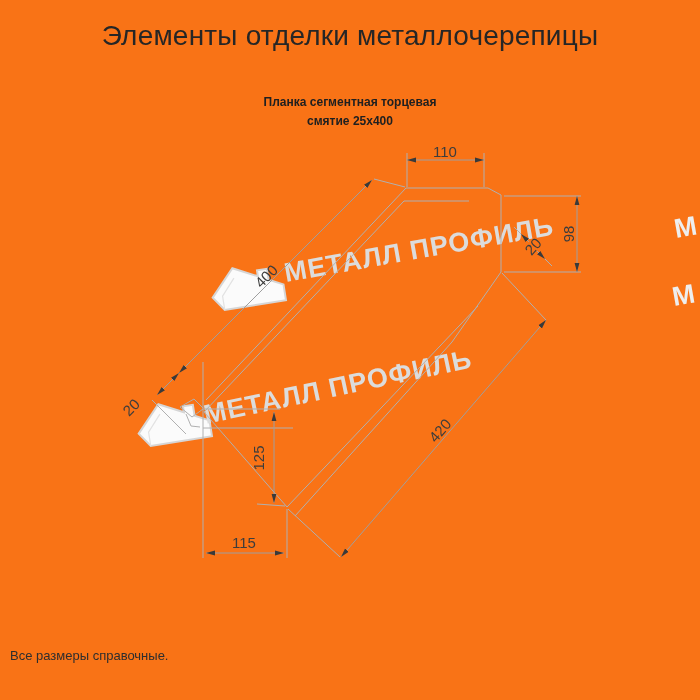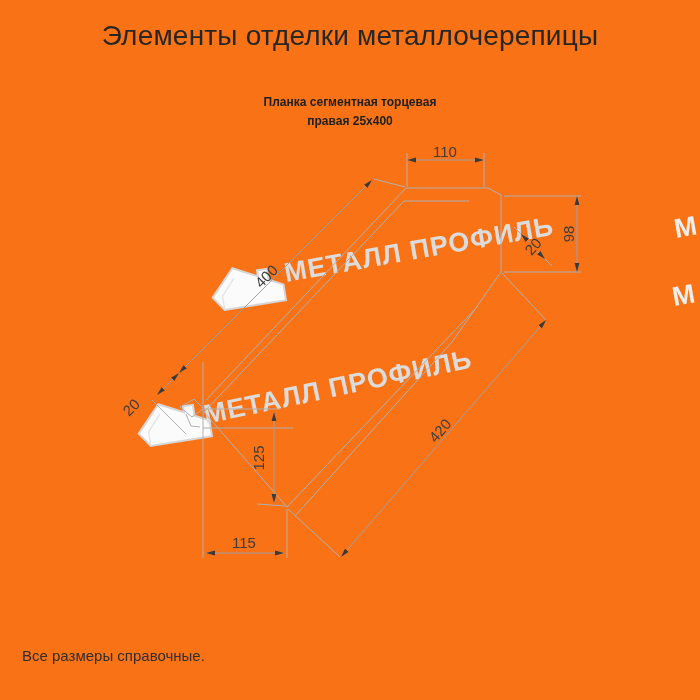--- a/index.html
+++ b/index.html
@@ -2,41 +2,41 @@
 <html><head>
 <meta charset="utf-8">
 <style>
   html,body{margin:0;padding:0;background:#ffffff;}
   .canvas{position:relative;width:700px;height:700px;background:#f97316;overflow:hidden;
           font-family:"Liberation Sans", sans-serif;}
   .page-title{position:absolute;top:20px;left:0;width:700px;text-align:center;
               font-size:28px;font-weight:400;color:#262626;letter-spacing:0.2px;}
   .subtitle{position:absolute;top:93px;left:0;width:700px;text-align:center;
             font-size:12px;font-weight:700;color:#202020;line-height:19px;}
-  .notes{position:absolute;left:22px;top:648px;font-size:15px;color:#2e2e2e;line-height:16px;}
+  .notes{position:absolute;left:10px;top:648px;font-size:13px;color:#2e2e2e;line-height:16px;}
   svg{position:absolute;left:0;top:0;}
   .edge{stroke:#b0b0b0;stroke-width:1;fill:none;}
   .dim{stroke:#9f9f9f;stroke-width:1;fill:none;}
   .dimtext{font-family:"Liberation Sans", sans-serif;font-size:15px;fill:#3d3d3d;}
   .wm{font-family:"Liberation Sans", sans-serif;font-weight:bold;font-size:27px;
       letter-spacing:1px;fill:#dcdcdc;}
   .wm-frag{fill:#eeeeee;}
   .house{stroke:#d6d6d6;stroke-width:2;fill:#fbfbfb;}
   .house-inner{stroke:#e2e2e2;stroke-width:1.2;fill:none;}
 </style>
 </head>
 <body>
 
 <div class="canvas">
 
   <div class="page-title">Элементы отделки металлочерепицы</div>
 
   <div class="subtitle">
     <div>Планка сегментная торцевая</div>
-    <div>правая 25х400</div>
+    <div>смятие 25х400</div>
   </div>
 
   <svg width="700" height="700" viewBox="0 0 700 700">
     <defs>
       <marker id="arr" markerUnits="userSpaceOnUse" markerWidth="10" markerHeight="7" refX="9" refY="3" orient="auto">
         <path d="M0,0.6 L9,3 L0,5.4 Z" fill="#3a3a3a"></path>
       </marker>
       <marker id="arrR" markerUnits="userSpaceOnUse" markerWidth="10" markerHeight="7" refX="9" refY="3" orient="auto-start-reverse">
         <path d="M0,0.6 L9,3 L0,5.4 Z" fill="#3a3a3a"></path>
       </marker>

